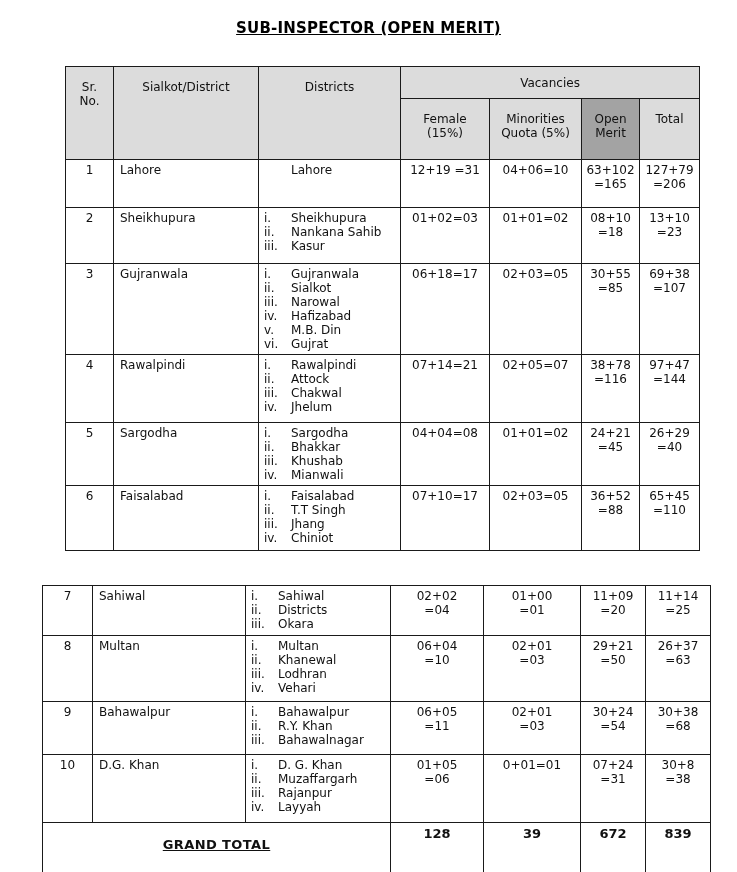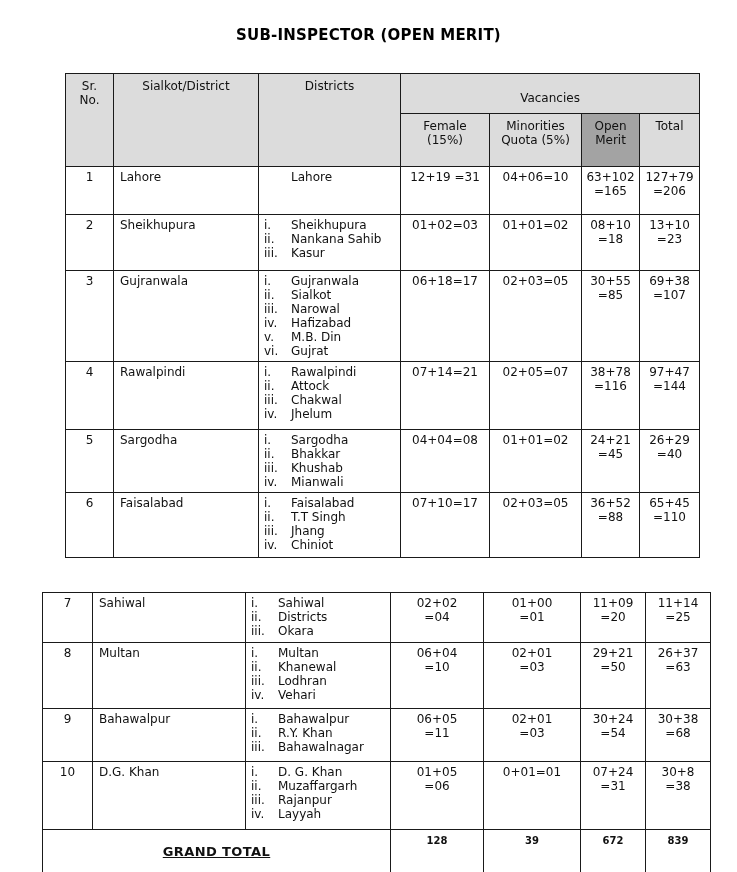--- a/index.html
+++ b/index.html
@@ -1,36 +1,36 @@
 <!DOCTYPE html>
 <html><head>
 <meta charset="utf-8">
 <style>
   html,body{margin:0;padding:0;}
   body{
     width:737px;height:872px;overflow:hidden;background:#ffffff;
     font-family:"DejaVu Sans","Liberation Sans",sans-serif;color:#111;
   }
   .title{
-    margin-top:26px;text-align:center;font-weight:bold;font-size:15px;
-    letter-spacing:.2px;color:#000;
+    margin-top:19px;text-align:center;font-weight:bold;font-size:15px;
+    text-decoration:underline;letter-spacing:.2px;color:#000;
   }
   table{border-collapse:collapse;table-layout:fixed;}
   td,th{
     border:1px solid #1a1a1a;vertical-align:top;
     font-size:12px;line-height:14px;padding:3px 3px;
     overflow:hidden;
   }
   .t1{margin:29px 0 0 65px;width:634px;}
   .t2{margin:34px 0 0 42px;width:668px;}
   thead th{
     background:#dcdcdc;font-weight:normal;text-align:center;
-    white-space:pre-line;vertical-align:top;padding-top:5px;
-  }
-  thead .vac-h{vertical-align:middle;padding-top:12px;text-align:center;}
+    white-space:pre-line;vertical-align:top;padding-top:13px;
+  }
+  thead .vac-h{vertical-align:middle;padding-top:4px;text-align:center;}
   .hrow1 th{height:24px;}
   .hrow2 th{height:44px;}
   .sr{text-align:center;}
   .region{text-align:left;padding-left:6px;}
   .num{text-align:center;white-space:pre-line;}
   .districts{padding-left:5px;}
   .dline{display:flex;}
   .dnum{flex:0 0 27px;width:27px;}
   .dname{flex:1;}
   
@@ -38,21 +38,21 @@
   .t1 tbody tr:nth-child(2){height:56px;}
   .t1 tbody tr:nth-child(3){height:90px;}
   .t1 tbody tr:nth-child(4){height:68px;}
   .t1 tbody tr:nth-child(5){height:63px;}
   .t1 tbody tr:nth-child(6){height:65px;}
   .t2 tbody tr:nth-child(1){height:50px;}
   .t2 tbody tr:nth-child(2){height:66px;}
   .t2 tbody tr:nth-child(3){height:53px;}
   .t2 tbody tr:nth-child(4){height:68px;}
   .grand-row td{height:42px;}
-  .grand-row .num{font-weight:bold;font-size:10px;padding-top:4px;}
+  .grand-row .num{font-weight:bold;font-size:13px;padding-top:4px;}
   .gt-label{
     display:block;text-align:center;font-weight:bold;font-size:13px;
     text-decoration:underline;margin-top:12px;letter-spacing:.4px;
   }
   .outer-bottom-line{
     margin:9px 0 0 38px;width:694px;border-top:2px solid #2a2a2a;height:0;
   }
 </style>
 </head>
 <body>

